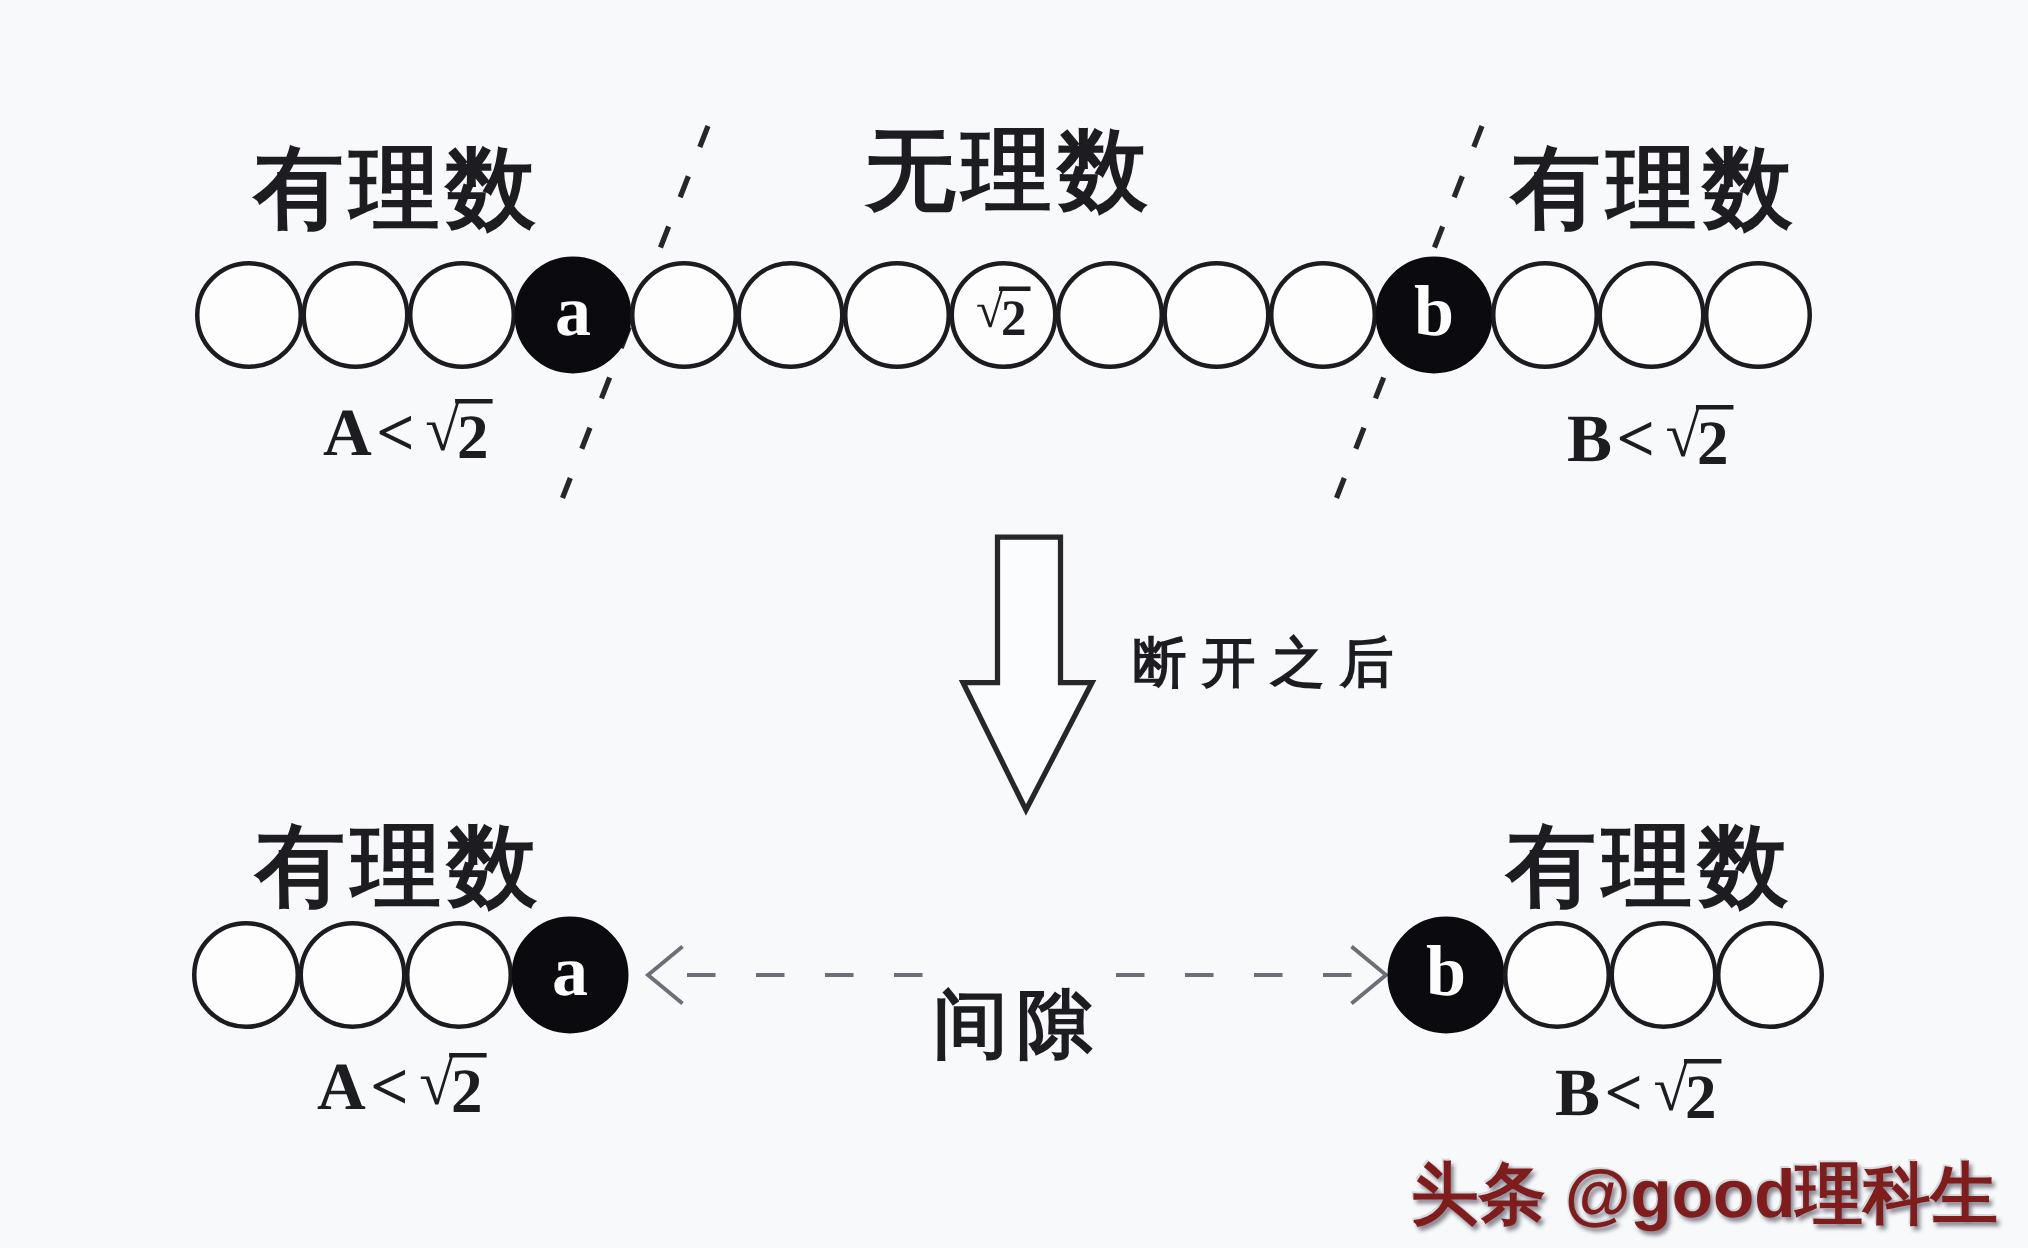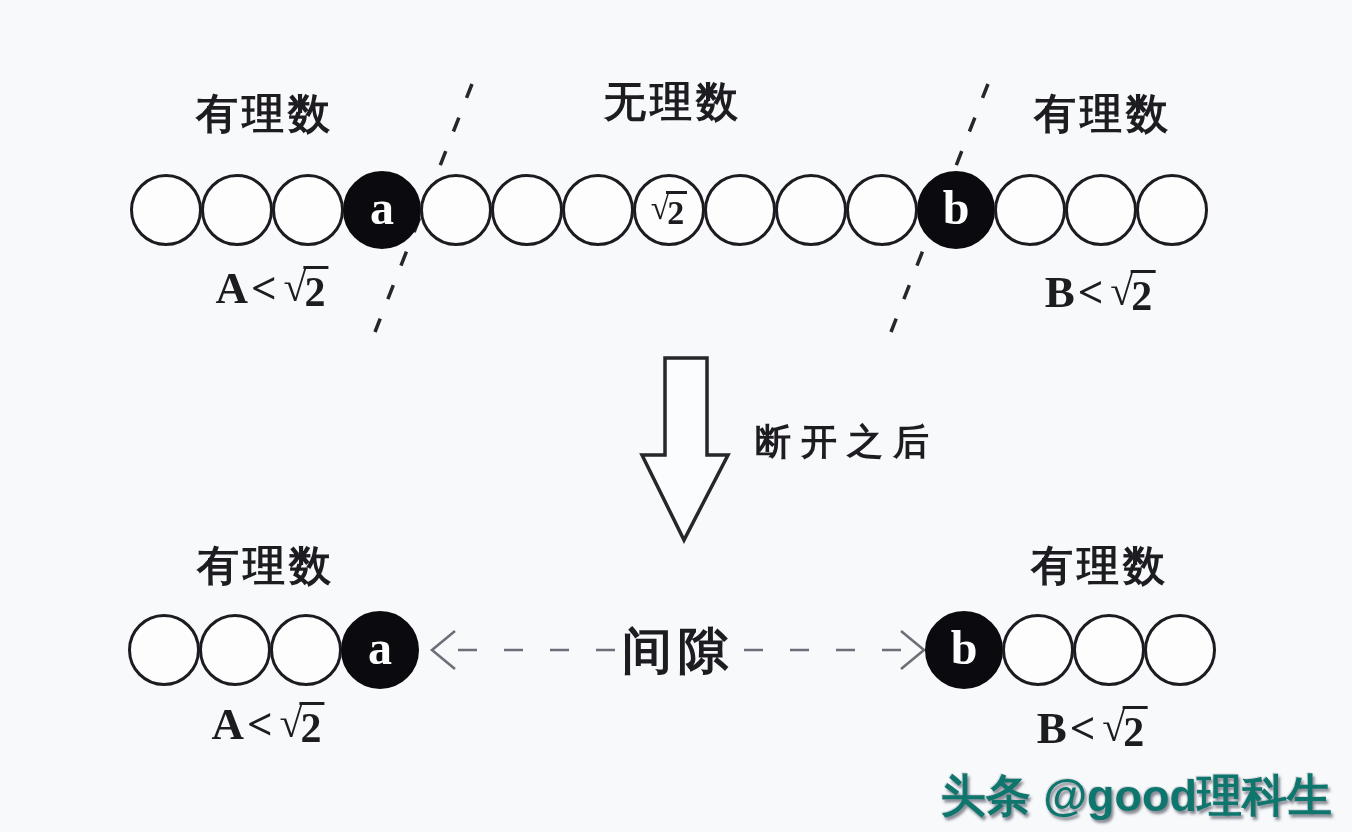--- a/index.html
+++ b/index.html
@@ -4,21 +4,21 @@
 <style>
   html,body{margin:0;padding:0;}
   body{
     width:1352px;height:832px;position:relative;overflow:hidden;
     background:#f7f9fb;
     font-family:"Liberation Serif","DejaVu Serif",serif;
     color:#1c1c21;
   }
   .abs{position:absolute;}
   .cn-label{
-    font-size:42px;font-weight:700;letter-spacing:4px;white-space:nowrap;
+    font-size:60px;font-weight:700;letter-spacing:4px;white-space:nowrap;
     transform:translateX(-50%);
   }
   .circle-row{display:flex;align-items:center;}
   .circle{
     box-sizing:border-box;width:72px;height:72px;border-radius:50%;
     border:3.5px solid #1b1b20;background:#fdfdfe;flex:0 0 auto;
     display:flex;align-items:center;justify-content:center;
   }
   .circle + .circle{margin-left:-1px;}
   .circle.filled{
@@ -41,21 +41,21 @@
   .transition-label{
     font-size:36px;font-weight:700;letter-spacing:10px;white-space:nowrap;
   }
   .gap-label{
     font-size:50px;font-weight:700;letter-spacing:6px;white-space:nowrap;
     transform:translateX(-50%);
   }
   .watermark{
     right:20px;top:766px;font-size:45px;font-weight:700;white-space:nowrap;
     font-family:"Liberation Sans","DejaVu Sans",sans-serif;
-    color:#0f766e;
+    color:#7f1d1d;
     text-shadow:-1px -1px 0 rgba(160,160,172,0.35), 2px 3px 3px rgba(62,62,78,0.62);
   }
   svg{display:block;}
 </style>
 </head>
 <body>
 
 <svg class="abs" style="left:0;top:0;" width="1352" height="832" viewBox="0 0 1352 832">
   <line x1="472" y1="84" x2="375" y2="332" stroke="#26262b" stroke-width="3.5" stroke-dasharray="15 21"></line>
   <line x1="988" y1="84" x2="891" y2="332" stroke="#26262b" stroke-width="3.5" stroke-dasharray="15 21"></line>
@@ -129,21 +129,21 @@
   </div>
 <div class="abs circle-row" style="left:925px;top:611px;height:78px;">
     <span class="circle filled">
       <span class="cl">b</span>
     </span>
     <span class="circle"></span>
     <span class="circle"></span>
     <span class="circle"></span>
   </div>
 
-<div class="abs gap-label" style="left:678px;top:618px;text-align:center;">间隙</div>
+<div class="abs gap-label" style="left:678px;top:650px;text-align:center;">间隙</div>
 
 <div class="abs ineq" style="left:268px;top:698px;">
   <span class="prefix">A&lt;</span>
   <span class="sqrt">
       <span class="rad">√</span>
       <span class="rcd">2</span>
     </span>
 </div>
 <div class="abs ineq" style="left:1092px;top:702px;">
   <span class="prefix">B&lt;</span>

